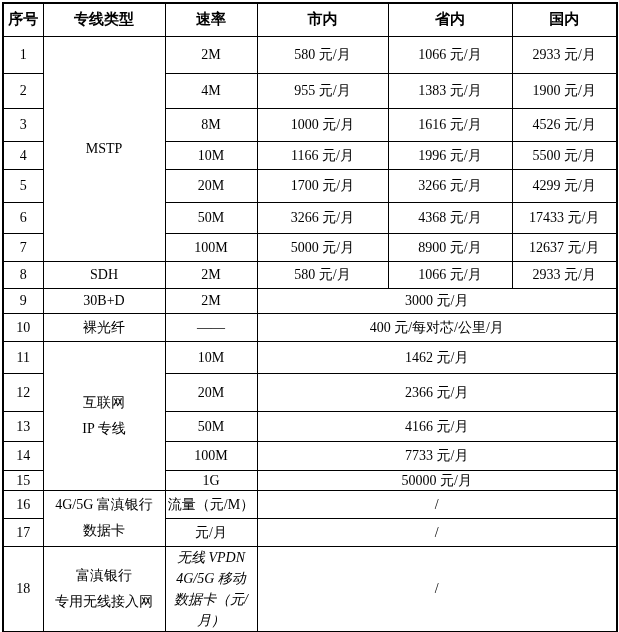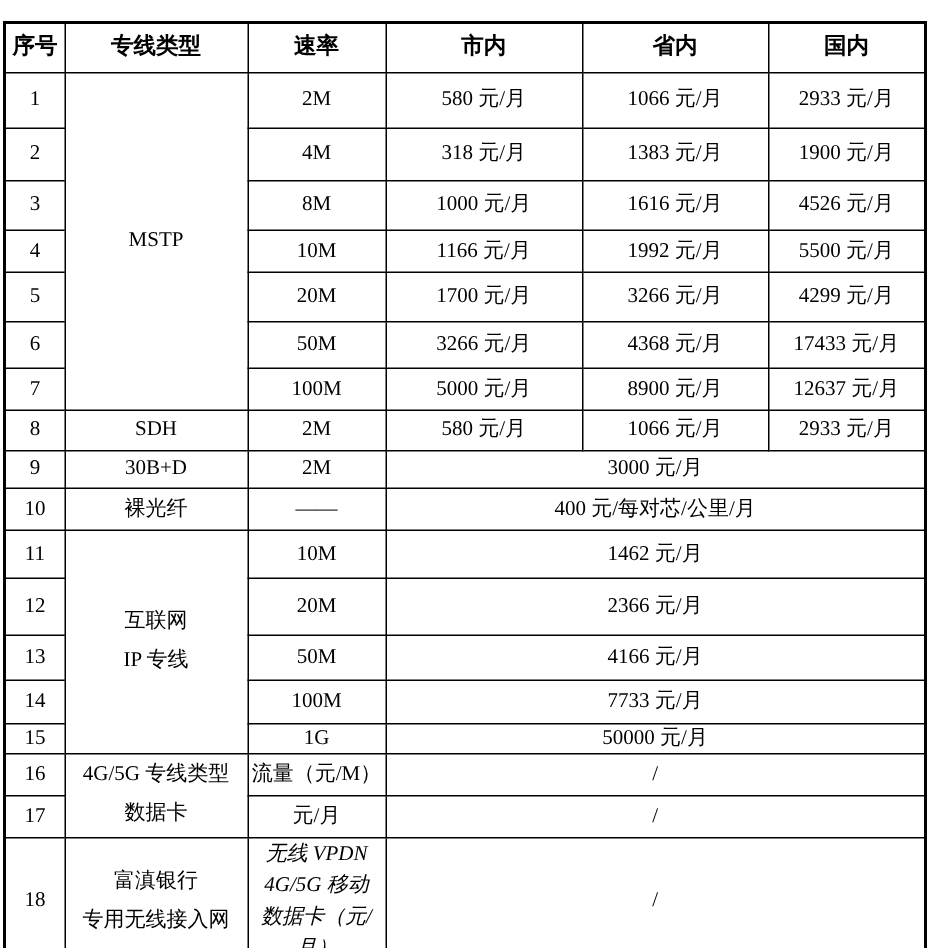--- a/index.html
+++ b/index.html
@@ -5,21 +5,21 @@
   html, body {
     margin: 0;
     padding: 0;
     background: #ffffff;
   }
   .page {
     width: 619px;
     height: 632px;
     background: #ffffff;
     box-sizing: border-box;
-    padding: 14px 0 0 2px;
+    padding: 2px 0 0 2px;
     overflow: hidden;
   }
   table.pricing {
     border-collapse: collapse;
     table-layout: fixed;
     font-family: "Liberation Serif", "DejaVu Serif", serif;
     color: #000000;
     border: 2px solid #000000;
   }
   table.pricing th,
@@ -81,36 +81,36 @@
       <td>1</td>
       <td rowspan="7">MSTP</td>
       <td>2M</td>
       <td>580 元/月</td>
       <td>1066 元/月</td>
       <td>2933 元/月</td>
     </tr>
     <tr style="height:35px">
       <td>2</td>
       <td>4M</td>
-      <td>318 元/月</td>
+      <td>955 元/月</td>
       <td>1383 元/月</td>
       <td>1900 元/月</td>
     </tr>
     <tr style="height:33px">
       <td>3</td>
       <td>8M</td>
       <td>1000 元/月</td>
       <td>1616 元/月</td>
       <td>4526 元/月</td>
     </tr>
     <tr style="height:28px">
       <td>4</td>
       <td>10M</td>
       <td>1166 元/月</td>
-      <td>1992 元/月</td>
+      <td>1996 元/月</td>
       <td>5500 元/月</td>
     </tr>
     <tr style="height:33px">
       <td>5</td>
       <td>20M</td>
       <td>1700 元/月</td>
       <td>3266 元/月</td>
       <td>4299 元/月</td>
     </tr>
     <tr style="height:31px">
@@ -177,21 +177,21 @@
     </tr>
     <tr style="height:20px">
       <td>15</td>
       <td>1G</td>
       <td colspan="3">50000 元/月</td>
     </tr>
 
     <tr style="height:28px">
       <td>16</td>
       <td rowspan="2" class="multiline">
-        <span class="ln">4G/5G 专线类型</span>
+        <span class="ln">4G/5G 富滇银行</span>
         <span class="ln">数据卡</span>
       </td>
       <td>流量（元/M）</td>
       <td colspan="3">/</td>
     </tr>
     <tr style="height:28px">
       <td>17</td>
       <td>元/月</td>
       <td colspan="3">/</td>
     </tr>

